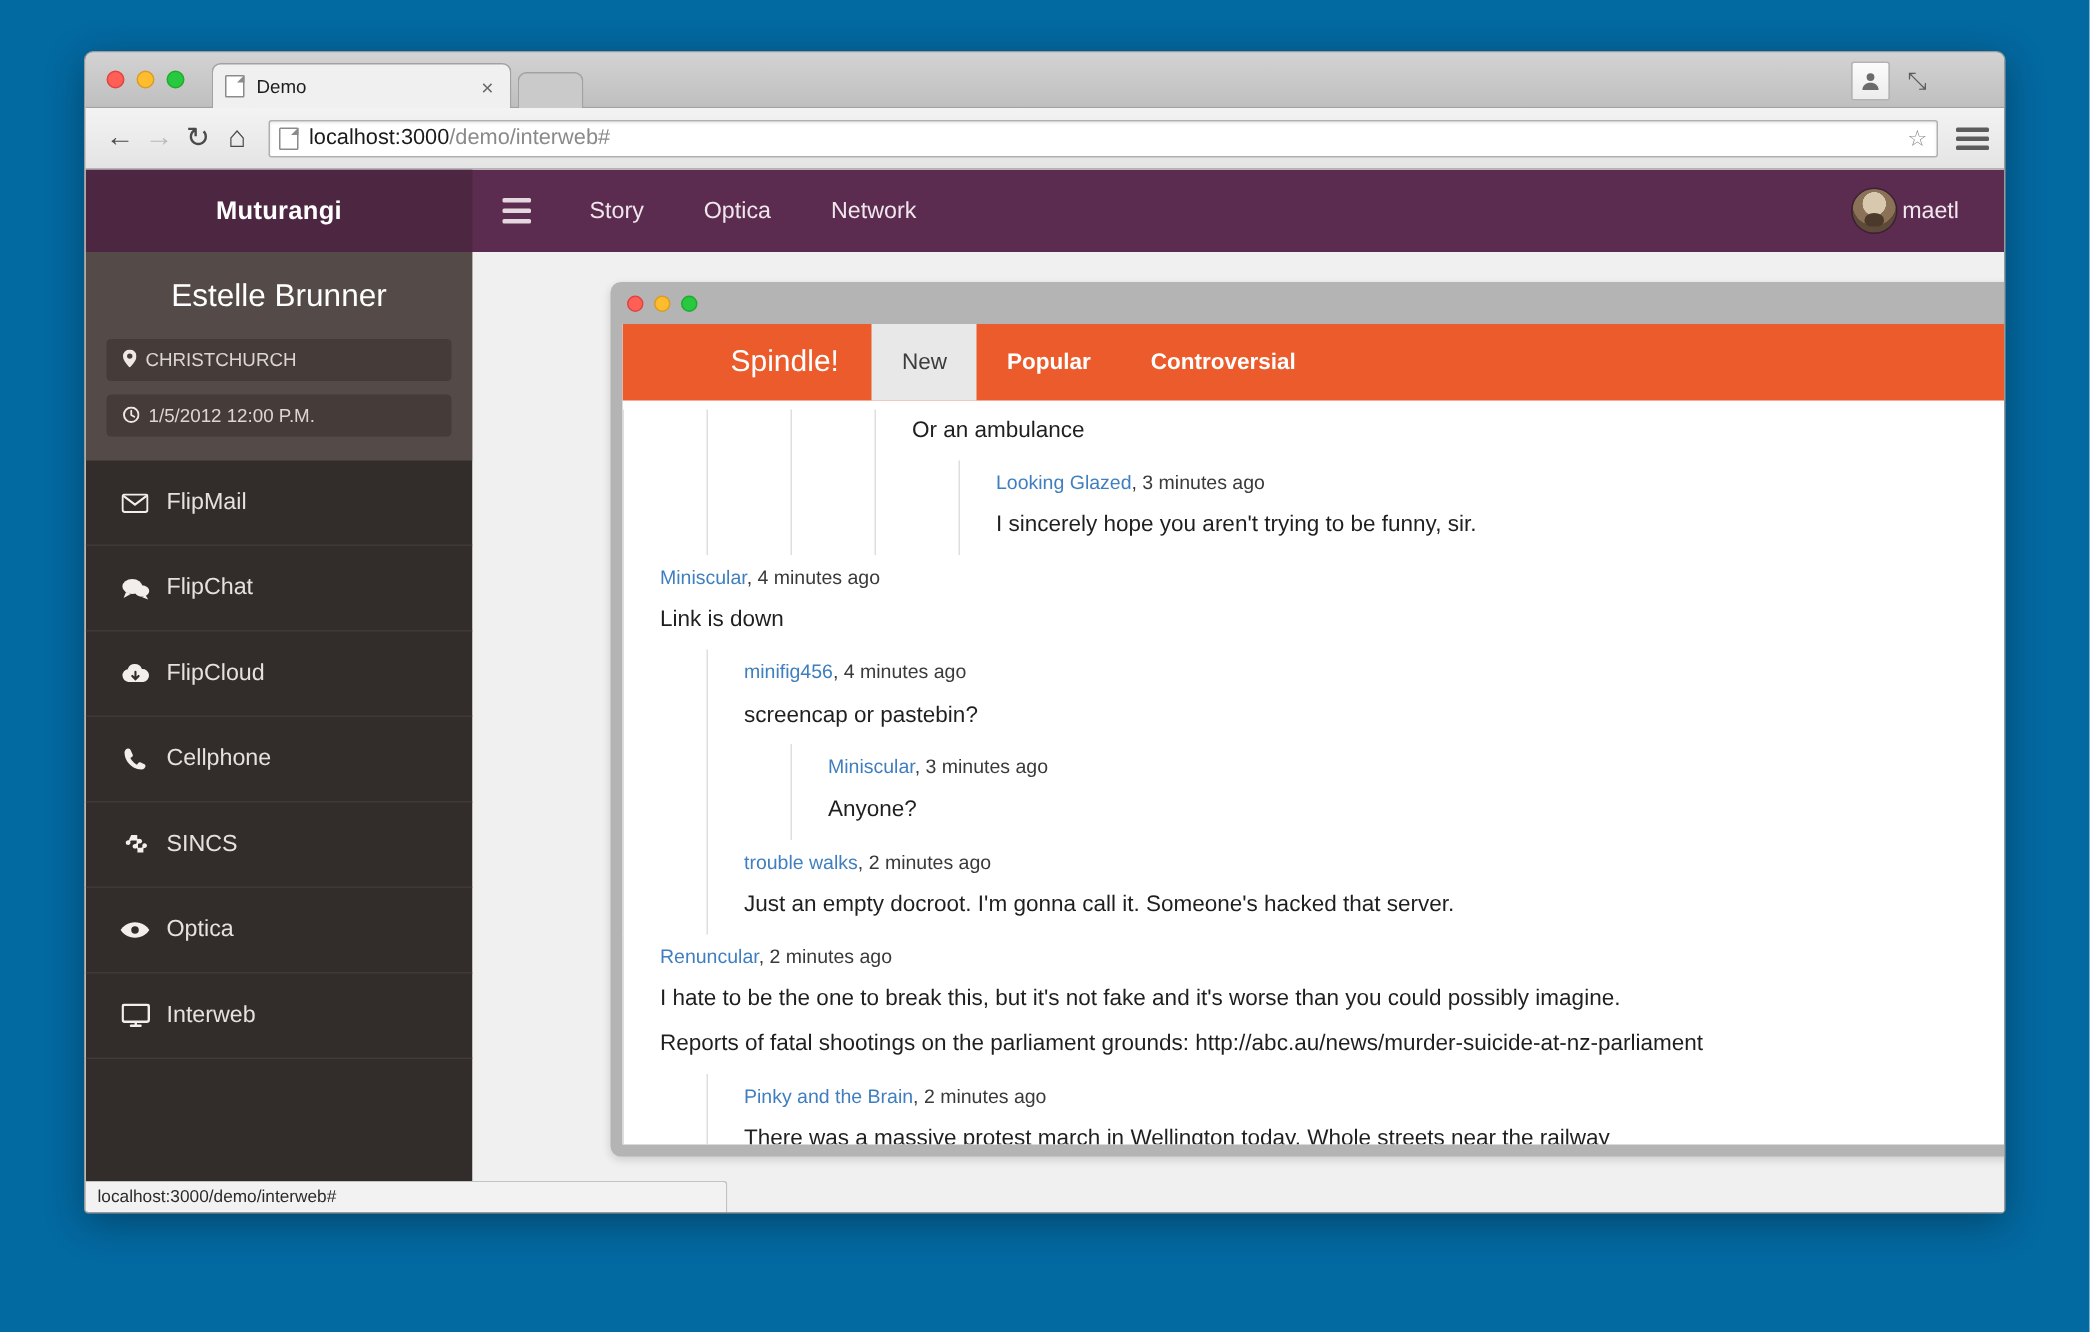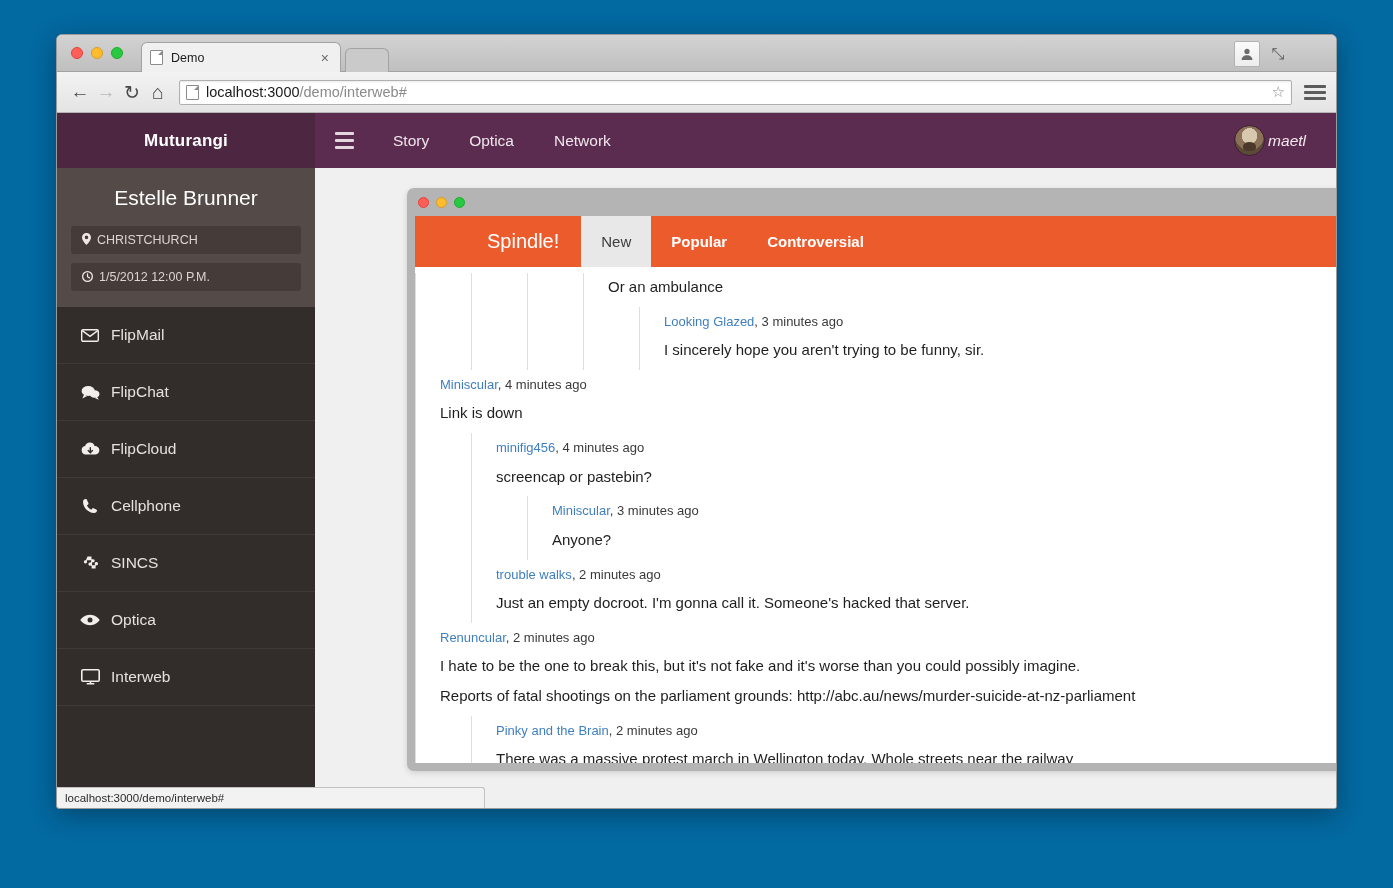--- a/index.html
+++ b/index.html
@@ -151,21 +151,20 @@
   #hamburger i { width: 19px; height: 3px; background: #e4d7e0; border-radius: 1px; display: block; }
   .navlink {
     display: flex; align-items: center;
     padding: 0 20px;
     color: #efe6ec; font-size: 15.5px;
   }
   #userbox {
     margin-left: auto;
     display: flex; align-items: center; gap: 3px;
     padding-right: 30px;
-    font-style: italic;
   }
   #user-avatar {
     width: 31px; height: 31px; border-radius: 50%;
     background: radial-gradient(circle at 50% 34%, #d8c8ae 0 32%, #8a7158 33% 60%, #5d4a38 61% 100%);
     overflow: hidden; position: relative;
     border: 1px solid #3c2033;
   }
   #user-avatar:after {
     content:""; position:absolute; left:50%; top:54%;
     width:13px; height:9px; margin-left:-6.5px;

